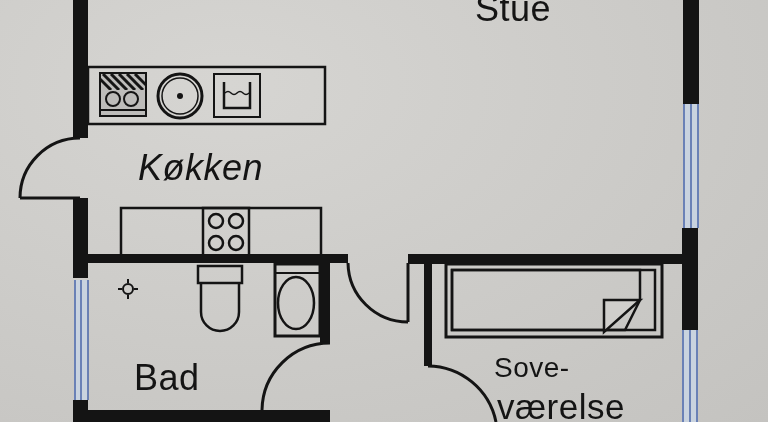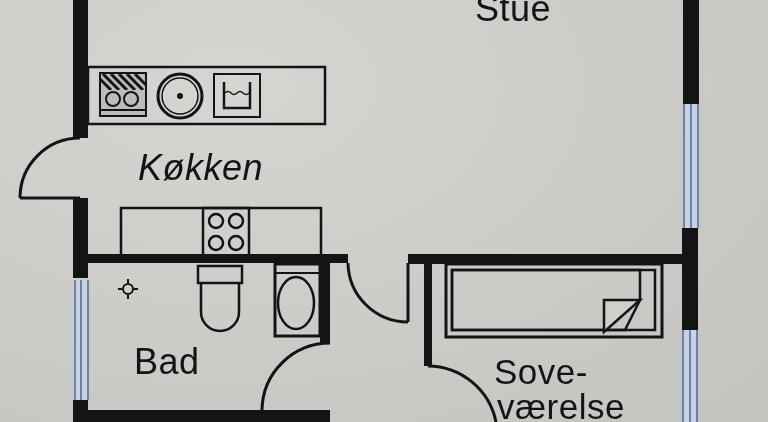--- a/index.html
+++ b/index.html
@@ -13,22 +13,22 @@
       position: absolute; left: 0; top: 0; width: 768px; height: 422px;
       background: radial-gradient(ellipse at 30% 20%, #d6d5d2 0%, #cbcac7 60%, #c4c3c0 100%);
     }
     svg.plan { position: absolute; left: 0; top: 0; }
     .label {
       position: absolute; color: #141414; font-size: 36px; line-height: 1;
       letter-spacing: 0.5px; white-space: nowrap;
     }
     .label.stue { left: 475px; top: -9px; }
     .label.kokken { left: 138px; top: 150px; font-style: italic; }
-    .label.bad { left: 134px; top: 344px; text-align: right; }
-    .label.sove { left: 494px; top: 354px; font-size: 35px; }
+    .label.bad { left: 134px; top: 360px; text-align: right; }
+    .label.sove { left: 494px; top: 354px; font-size: 28px; }
     .label.sove2 { left: 497px; top: 389px; font-size: 35px; }
   </style>
 </head>
 <body>
 
 <div class="paper"></div>
 
 <svg class="plan" width="768" height="422" viewBox="0 0 768 422">
 
   <rect x="73" y="0" width="15" height="138" fill="#141414"></rect>

